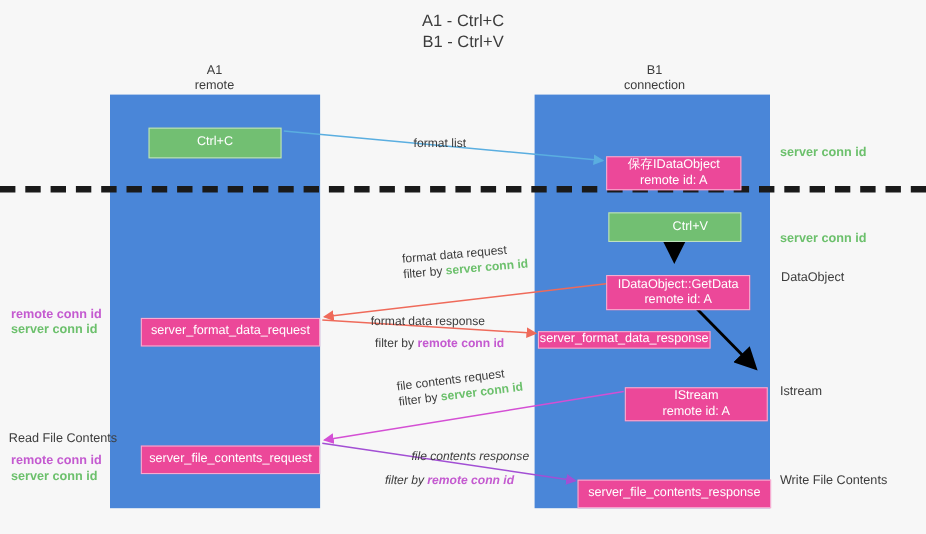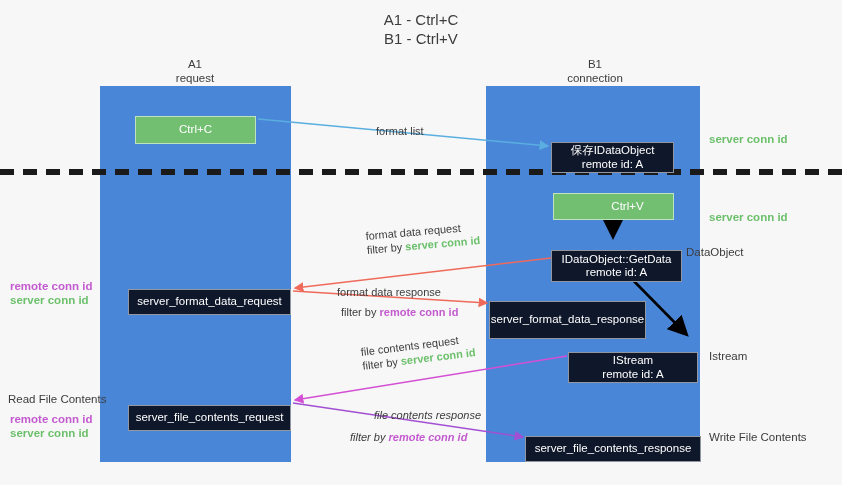--- a/index.html
+++ b/index.html
@@ -52,21 +52,21 @@
     flex-direction: column;
     align-items: center;
     justify-content: center;
     text-align: center;
     color: #ffffff;
     font-size: 11.5px;
     line-height: 13.5px;
     border: 1px solid rgba(255,255,255,0.55);
     margin-top: 12px;
   }
-  .node.orange { background: #0f172a; }
+  .node.orange { background: #ec4899; }
   .node.green  { background: #72bf72; }
   .node .ln2 { display: block; }
   .sidelabel {
     position: absolute;
     font-size: 11.5px;
     line-height: 14px;
   }
   .c-green   { color: #6cc06c; font-weight: bold; }
   .c-magenta { color: #c45ad0; font-weight: bold; }
   .edgelabel {
@@ -90,21 +90,21 @@
 </head>
 <body>
 
 <div id="canvas">
 
   <div class="title">A1 - Ctrl+C
 B1 - Ctrl+V</div>
 
   <div class="colhead" style="left:145px; top:58px; width:100px;">
     <div>A1</div>
-    <div>request</div>
+    <div>remote</div>
   </div>
   <div class="colhead" style="left:545px; top:58px; width:100px;">
     <div>B1</div>
     <div>connection</div>
   </div>
 
   <div class="lane" style="left:100px; top:86px; width:191px; height:376px;"></div>
   <div class="lane" style="left:486px; top:86px; width:214px; height:376px;"></div>
 
   <svg class="layer" viewBox="0 0 842 485">
@@ -158,21 +158,21 @@
 
   <div class="node orange" style="left:551px; top:238px; width:131px; height:32px;">
     <span>IDataObject::GetData</span>
     <span class="ln2">remote id: A</span>
   </div>
 
   <div class="node orange" style="left:128px; top:277px; width:163px; height:26px;">
     <span>server_format_data_request</span>
   </div>
 
-  <div class="node orange" style="left:489px; top:289px; width:157px; height:38px;">
+  <div class="node orange" style="left:489px; top:289px; width:157px; height:16px;">
     <span>server_format_data_response</span>
   </div>
 
   <div class="node orange" style="left:568px; top:340px; width:130px; height:31px;">
     <span>IStream</span>
     <span class="ln2">remote id: A</span>
   </div>
 
   <div class="node orange" style="left:128px; top:393px; width:163px; height:26px;">
     <span>server_file_contents_request</span>
@@ -209,21 +209,21 @@
 
   <div class="edgelabel" style="left:374px; top:408px;font-style:italic;">
     <div>file contents response</div>
     <div style="margin-top:8px; margin-left:-24px;">
       <span>filter by </span><span class="c-magenta">remote conn id</span>
     </div>
   </div>
 
   <div class="sidelabel c-green" style="left:709px; top:132px;">server conn id</div>
   <div class="sidelabel c-green" style="left:709px; top:210px;">server conn id</div>
-  <div class="right-annot" style="left:686px; top:246px;">DataObject</div>
+  <div class="right-annot" style="left:710px; top:246px;">DataObject</div>
   <div class="right-annot" style="left:709px; top:350px;">Istream</div>
   <div class="right-annot" style="left:709px; top:431px;">Write File Contents</div>
 
   <div class="conn-pair" style="left:10px; top:279px;">
     <div class="c-magenta">remote conn id</div>
     <div class="c-green">server conn id</div>
   </div>
 
   <div class="right-annot" style="left:8px; top:393px;">Read File Contents</div>
 

